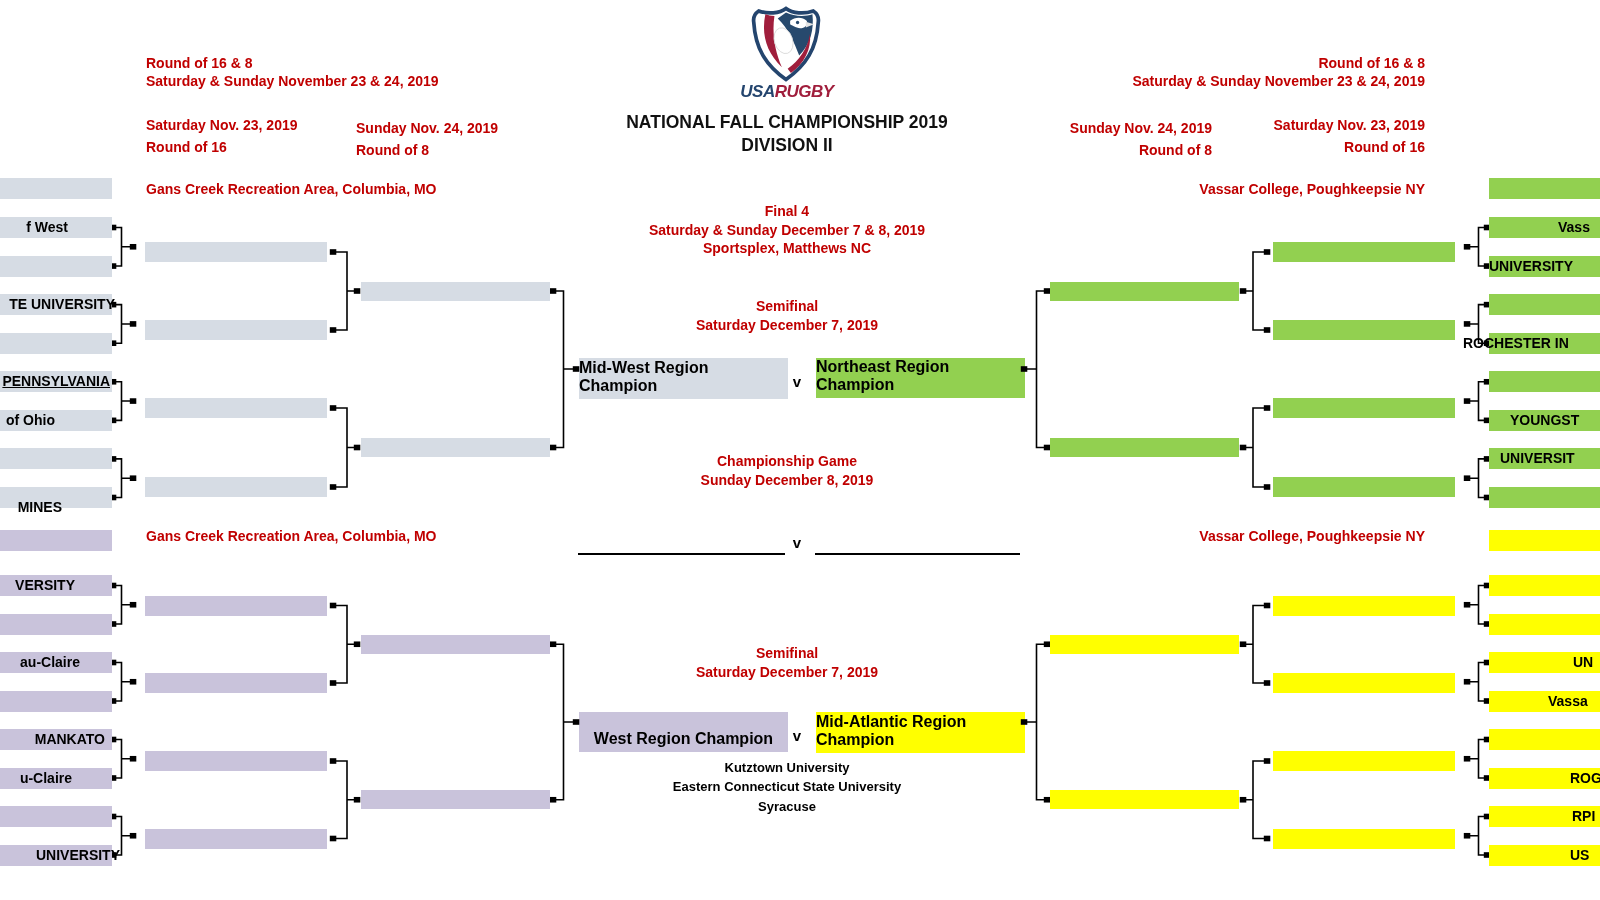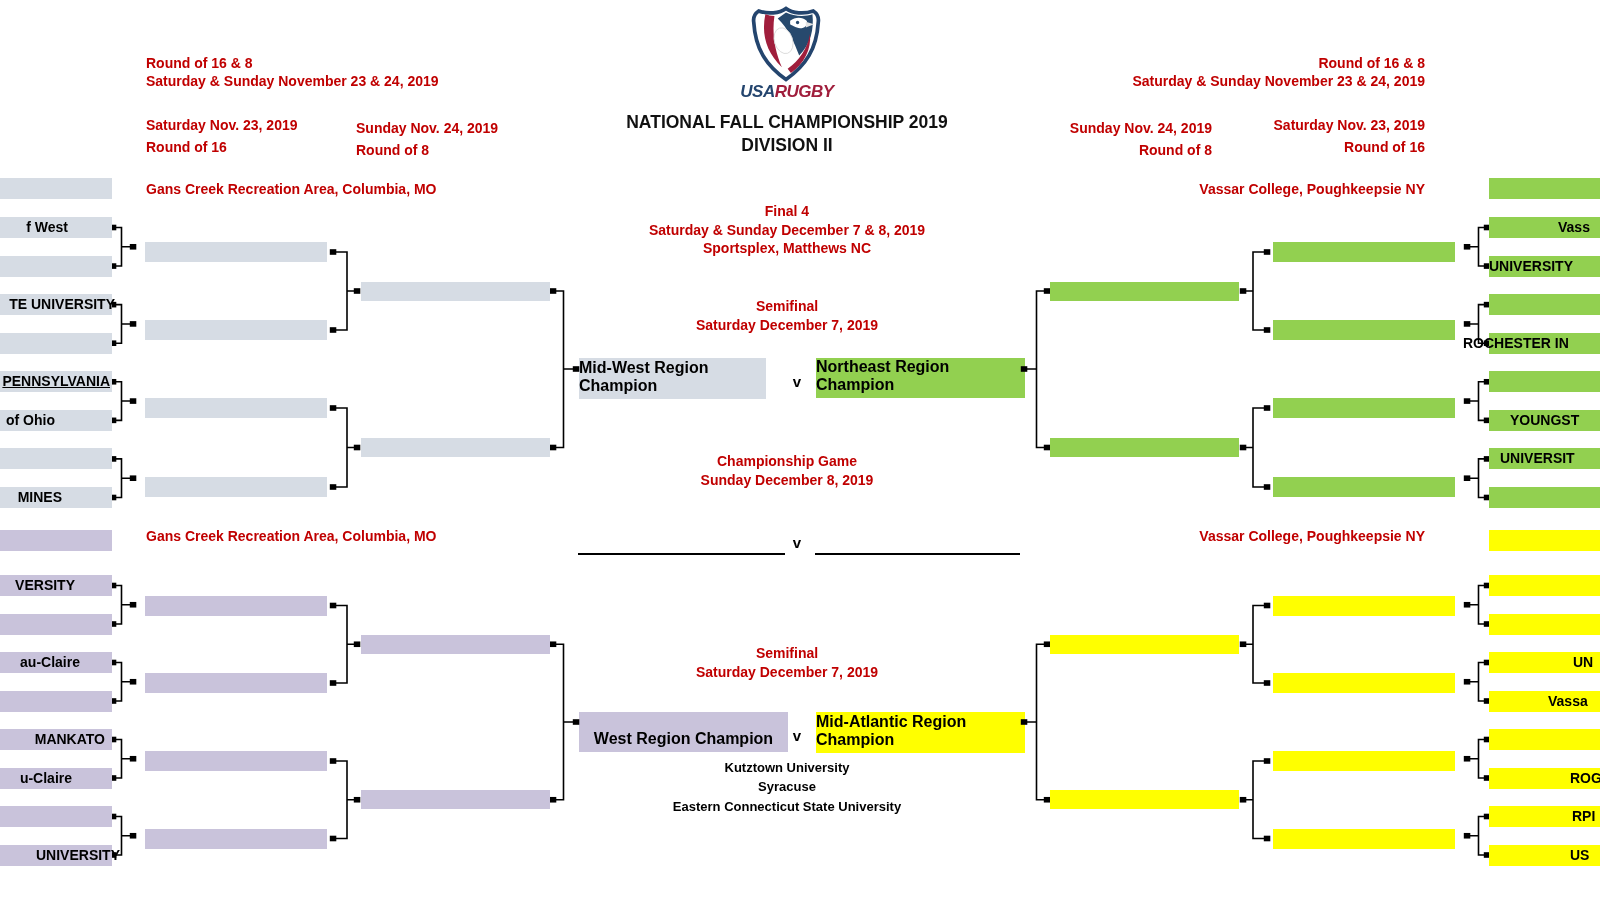--- a/index.html
+++ b/index.html
@@ -77,36 +77,36 @@
   </div>
   <div class="ctr red" style="top:452px">
     <div>Championship Game</div>
     <div>Sunday December 8, 2019</div>
   </div>
   <div class="ctr red" style="top:644px">
     <div>Semifinal</div>
     <div>Saturday December 7, 2019</div>
   </div>
 
-  <div class="champ" style="left:579px;top:358px;width:187px;height:41px;background:#d6dce4">Mid-West Region Champion</div>
+  <div class="champ" style="left:579px;top:358px;width:209px;height:41px;background:#d6dce4">Mid-West Region Champion</div>
   <div class="champ" style="left:816px;top:358px;width:209px;height:40px;background:#92d050">Northeast Region Champion</div>
   <div class="champ" style="left:579px;top:712px;width:209px;height:40px;background:#c9c3db">West Region Champion</div>
   <div class="champ" style="left:816px;top:712px;width:209px;height:41px;background:#ffff00">Mid-Atlantic Region Champion</div>
 
   <div class="vmark" style="left:789px;top:373px">v</div>
   <div class="vmark" style="left:789px;top:534px">v</div>
   <div class="vmark" style="left:789px;top:727px">v</div>
 
   <div class="cline" style="left:578px;top:553px;width:207px"></div>
   <div class="cline" style="left:815px;top:553px;width:205px"></div>
 
   <div class="ctr teamlist" style="top:758px">
     <div>Kutztown University</div>
+    <div>Eastern Connecticut State University</div>
     <div>Syracuse</div>
-    <div>Eastern Connecticut State University</div>
   </div>
 
   <svg id="connectors" width="1600" height="900">
       <path d="M113 227.5 H121.5 V266.07 H113 M121.5 246.785 H133 M1487 227.5 H1478.5 V266.07 H1487 M1478.5 246.785 H1467 M113 304.64 H121.5 V343.21000000000004 H113 M121.5 323.925 H133 M1487 304.64 H1478.5 V343.21000000000004 H1487 M1478.5 323.925 H1467 M113 381.78 H121.5 V420.35 H113 M121.5 401.065 H133 M1487 381.78 H1478.5 V420.35 H1487 M1478.5 401.065 H1467 M113 458.92 H121.5 V497.49 H113 M121.5 478.20500000000004 H133 M1487 458.92 H1478.5 V497.49 H1487 M1478.5 478.20500000000004 H1467 M113 585.5 H121.5 V624 H113 M121.5 604.75 H133 M1487 585.5 H1478.5 V624 H1487 M1478.5 604.75 H1467 M113 662.5 H121.5 V701 H113 M121.5 681.75 H133 M1487 662.5 H1478.5 V701 H1487 M1478.5 681.75 H1467 M113 739.5 H121.5 V778 H113 M121.5 758.75 H133 M1487 739.5 H1478.5 V778 H1487 M1478.5 758.75 H1467 M113 816.5 H121.5 V855 H113 M121.5 835.75 H133 M1487 816.5 H1478.5 V855 H1487 M1478.5 835.75 H1467 M333 252 H347 V330 H333 M347 291 H357 M1267 252 H1253 V330 H1267 M1253 291 H1243 M333 408 H347 V487 H333 M347 447.5 H357 M1267 408 H1253 V487 H1267 M1253 447.5 H1243 M333 605.5 H347 V683 H333 M347 644.25 H357 M1267 605.5 H1253 V683 H1267 M1253 644.25 H1243 M333 761 H347 V838.5 H333 M347 799.75 H357 M1267 761 H1253 V838.5 H1267 M1253 799.75 H1243 M553 291 H563.5 V447.5 H553 M563.5 369 H576 M1047 291 H1036.5 V447.5 H1047 M1036.5 369 H1024 M553 644.25 H563.5 V799.75 H553 M563.5 722 H576 M1047 644.25 H1036.5 V799.75 H1047 M1036.5 722 H1024" fill="none" stroke="#000" stroke-width="1.6"></path>
       <g fill="#000">
         <rect x="109.8" y="224.7" width="6.5" height="5.6"></rect>
         <rect x="109.8" y="263.27" width="6.5" height="5.6"></rect>
         <rect x="129.8" y="243.98499999999999" width="6.5" height="5.6"></rect>
         <rect x="1483.8" y="224.7" width="6.5" height="5.6"></rect>
         <rect x="1483.8" y="263.27" width="6.5" height="5.6"></rect>
@@ -202,21 +202,21 @@
       </div>
       <div class="slot" style="left: -70px; top: 332.71px; width: 182px; height: 21px; background: rgb(214, 220, 228);"></div>
       <div class="slot" style="left: -70px; top: 371.28px; width: 182px; height: 21px; background: rgb(214, 220, 228);">
         <span style="right: 2px; text-decoration: underline;">PENNSYLVANIA</span>
       </div>
       <div class="slot" style="left: -70px; top: 409.85px; width: 182px; height: 21px; background: rgb(214, 220, 228);">
         <span style="right: 57px;">of Ohio</span>
       </div>
       <div class="slot" style="left: -70px; top: 448.42px; width: 182px; height: 21px; background: rgb(214, 220, 228);"></div>
       <div class="slot" style="left: -70px; top: 486.99px; width: 182px; height: 21px; background: rgb(214, 220, 228);">
-        <span style="right: 50px;">MINES</span>
+        <span style="right: 50px; margin-top: 10px;">MINES</span>
       </div>
       <div class="slot" style="left: 145px; top: 242px; width: 182px; height: 20px; background: rgb(214, 220, 228);"></div>
       <div class="slot" style="left: 145px; top: 320px; width: 182px; height: 20px; background: rgb(214, 220, 228);"></div>
       <div class="slot" style="left: 145px; top: 398px; width: 182px; height: 20px; background: rgb(214, 220, 228);"></div>
       <div class="slot" style="left: 145px; top: 477px; width: 182px; height: 20px; background: rgb(214, 220, 228);"></div>
       <div class="slot" style="left: 361px; top: 281.5px; width: 189px; height: 19px; background: rgb(214, 220, 228);"></div>
       <div class="slot" style="left: 361px; top: 438px; width: 189px; height: 19px; background: rgb(214, 220, 228);"></div>
       <div class="slot" style="left: -70px; top: 530px; width: 182px; height: 21px; background: rgb(201, 195, 219);"></div>
       <div class="slot" style="left: -70px; top: 575px; width: 182px; height: 21px; background: rgb(201, 195, 219);">
         <span style="right: 37px;">VERSITY</span>

